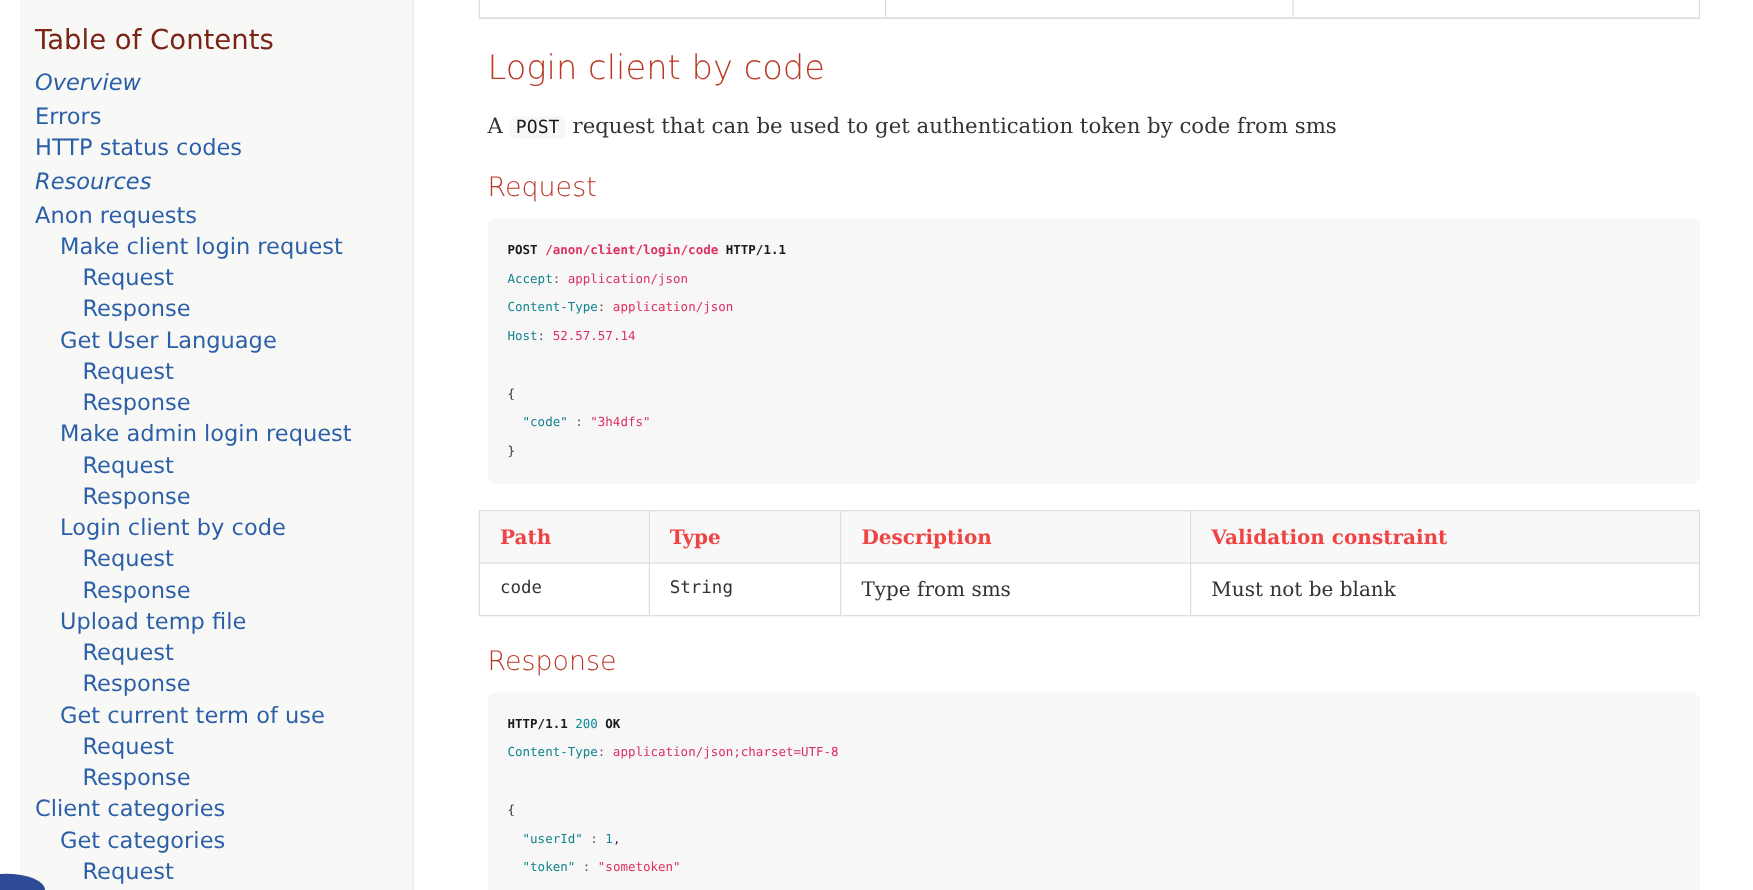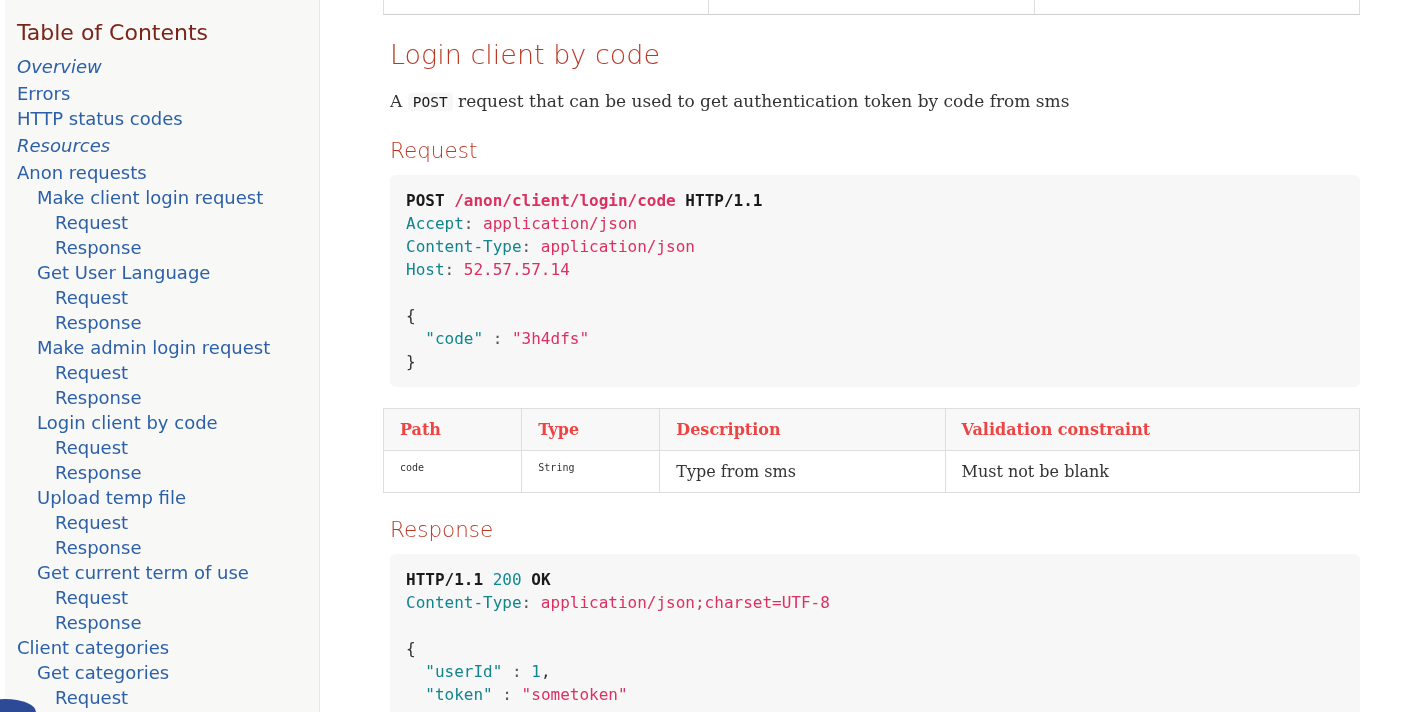--- a/index.html
+++ b/index.html
@@ -19,21 +19,21 @@
   *{box-sizing:border-box;}
   html,body{margin:0;padding:0;}
   body{
     width:1402px;height:712px;overflow:hidden;background:#fff;
     font-family:"DejaVu Sans",sans-serif;
   }
   .app{position:relative;width:1402px;height:712px;overflow:hidden;}
 
   
   .toc{
-    position:absolute;left:5px;top:0;bottom:0;width:315px;
+    position:absolute;left:16px;top:0;bottom:0;width:315px;
     background:var(--c-sidebar-bg);
     border-right:1px solid var(--c-sidebar-border);
     padding:20px 8px 0 12px;
     overflow:hidden;
   }
   .toc-title{
     margin:0 0 8px 0;
     font-size:22px;font-weight:400;line-height:1.2;
     color:var(--c-toc-title);
     font-family:"DejaVu Sans",sans-serif;
@@ -88,21 +88,21 @@
     font-size:21.5px;font-weight:300;line-height:1.2;
     color:var(--c-heading);
     font-family:"DejaVu Sans",sans-serif;
   }
   pre.codeblock{
     margin:11px 0 0 7px;width:970px;
     background:var(--c-code-bg);
     border-radius:6px;
     padding:14px 16px;
     font-family:"DejaVu Sans Mono",monospace;
-    font-size:16px;line-height:23px;color:#333;
+    font-size:10px;line-height:23px;color:#333;
     white-space:pre;overflow:hidden;
   }
   .tk-k{font-weight:bold;color:#1a1a1a;}
   .tk-ks{font-weight:bold;color:var(--c-code-red);}
   .tk-a{color:var(--c-code-teal);}
   .tk-s{color:var(--c-code-red);}
   .tk-n{color:var(--c-code-num);}
   .tk-g{color:#555;}
   .tk-p{color:#333;}
 
@@ -119,21 +119,21 @@
   }
   table.params td{
     font-family:"DejaVu Serif",serif;
     font-size:16px;color:#333;
     text-align:left;padding:11px 16px;
     border:1px solid var(--c-table-border);
     vertical-align:top;
   }
   table.params td.mono{
     font-family:"DejaVu Sans Mono",monospace;
-    font-size:10px;color:#333;
+    font-size:14px;color:#333;
   }
 
   .corner-bubble{
     position:absolute;left:-26px;bottom:-13px;
     width:62px;height:26px;border-radius:50%;
     background:var(--c-bubble);
     z-index:5;cursor:pointer;
   }
 </style>
 </head>

